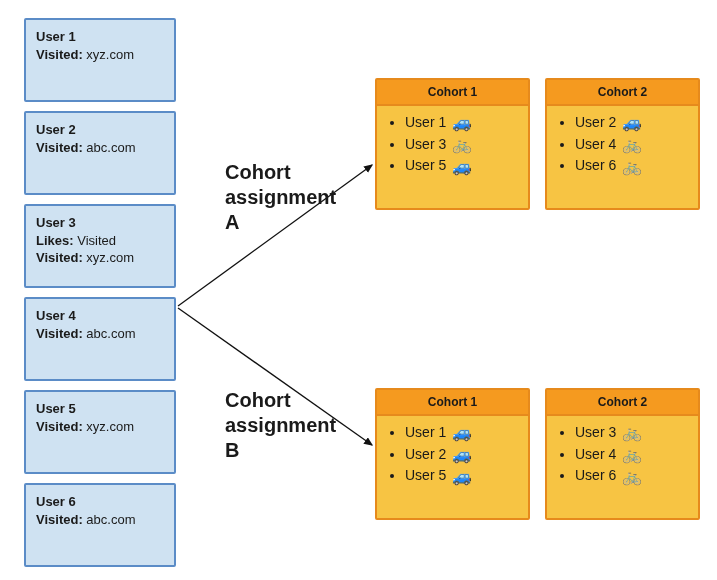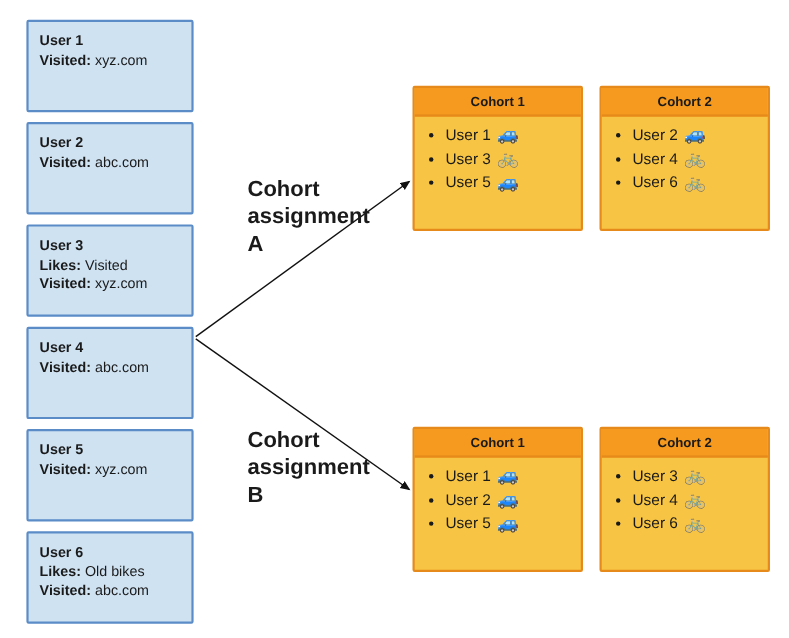--- a/index.html
+++ b/index.html
@@ -153,24 +153,20 @@
     <div class="user-card">
       <div class="u-name">User 5</div>
       <div>
         <span class="u-visited-label">Visited:</span>
         <span class="u-visited-val">xyz.com</span>
       </div>
     </div>
     <div class="user-card">
       <div class="u-name">User 6</div>
       <div>
-        <span class="u-likes-label">Likes:</span>
-        <span class="u-likes-val">Old bikes</span>
-      </div>
-      <div>
         <span class="u-visited-label">Visited:</span>
         <span class="u-visited-val">abc.com</span>
       </div>
     </div>
   </div>
 
   <div class="assign-label" style="left:225px; top:160px;">
     <div>Cohort</div>
     <div>assignment</div>
     <div>A</div>

